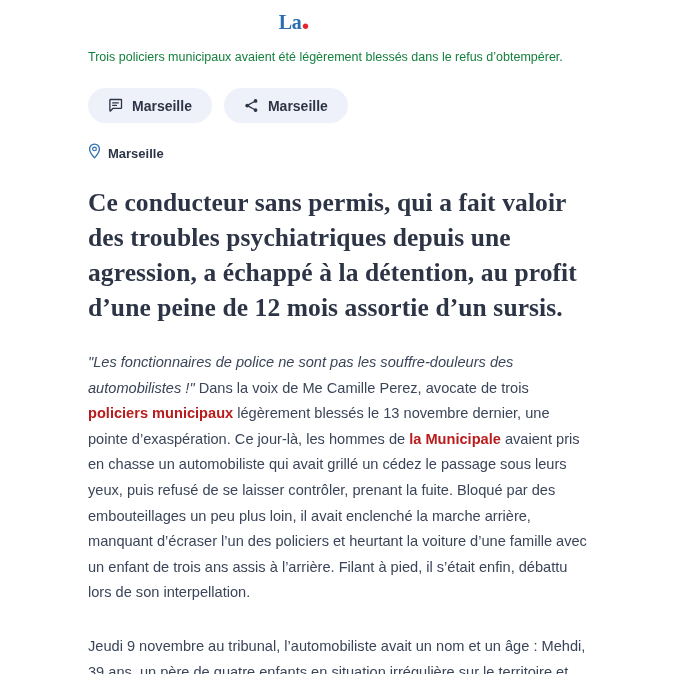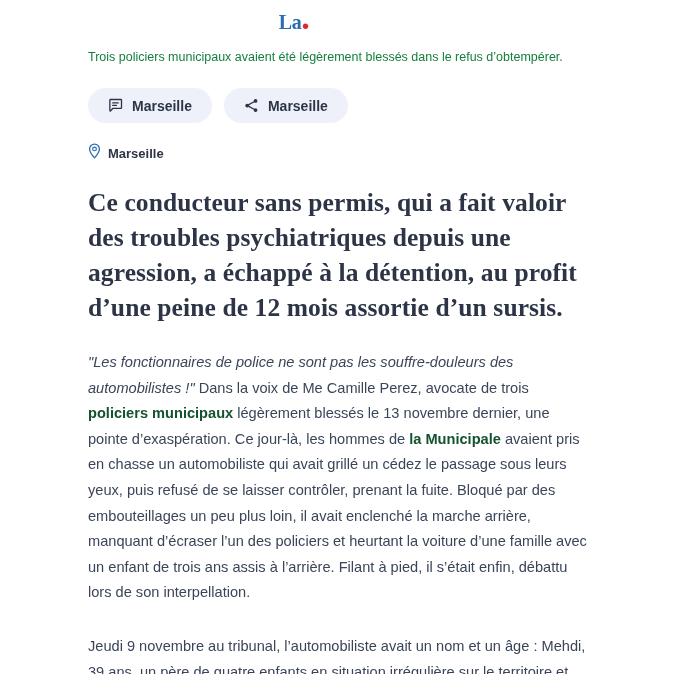--- a/index.html
+++ b/index.html
@@ -131,21 +131,21 @@
   
   .body-text {
     font-size: 14.6px;
     line-height: 25.6px;
     color: #3b4559;
     margin: 25px 0 0 0;
   }
   .body-text.second { margin-top: 28px; }
   .body-text em { font-style: italic; }
   .body-text .link {
-    color: #14532d;
+    color: #b91c1c;
     font-weight: bold;
     text-decoration: none;
     cursor: pointer;
   }
 </style>
 </head>
 <body>
 
 <div class="page">
 

